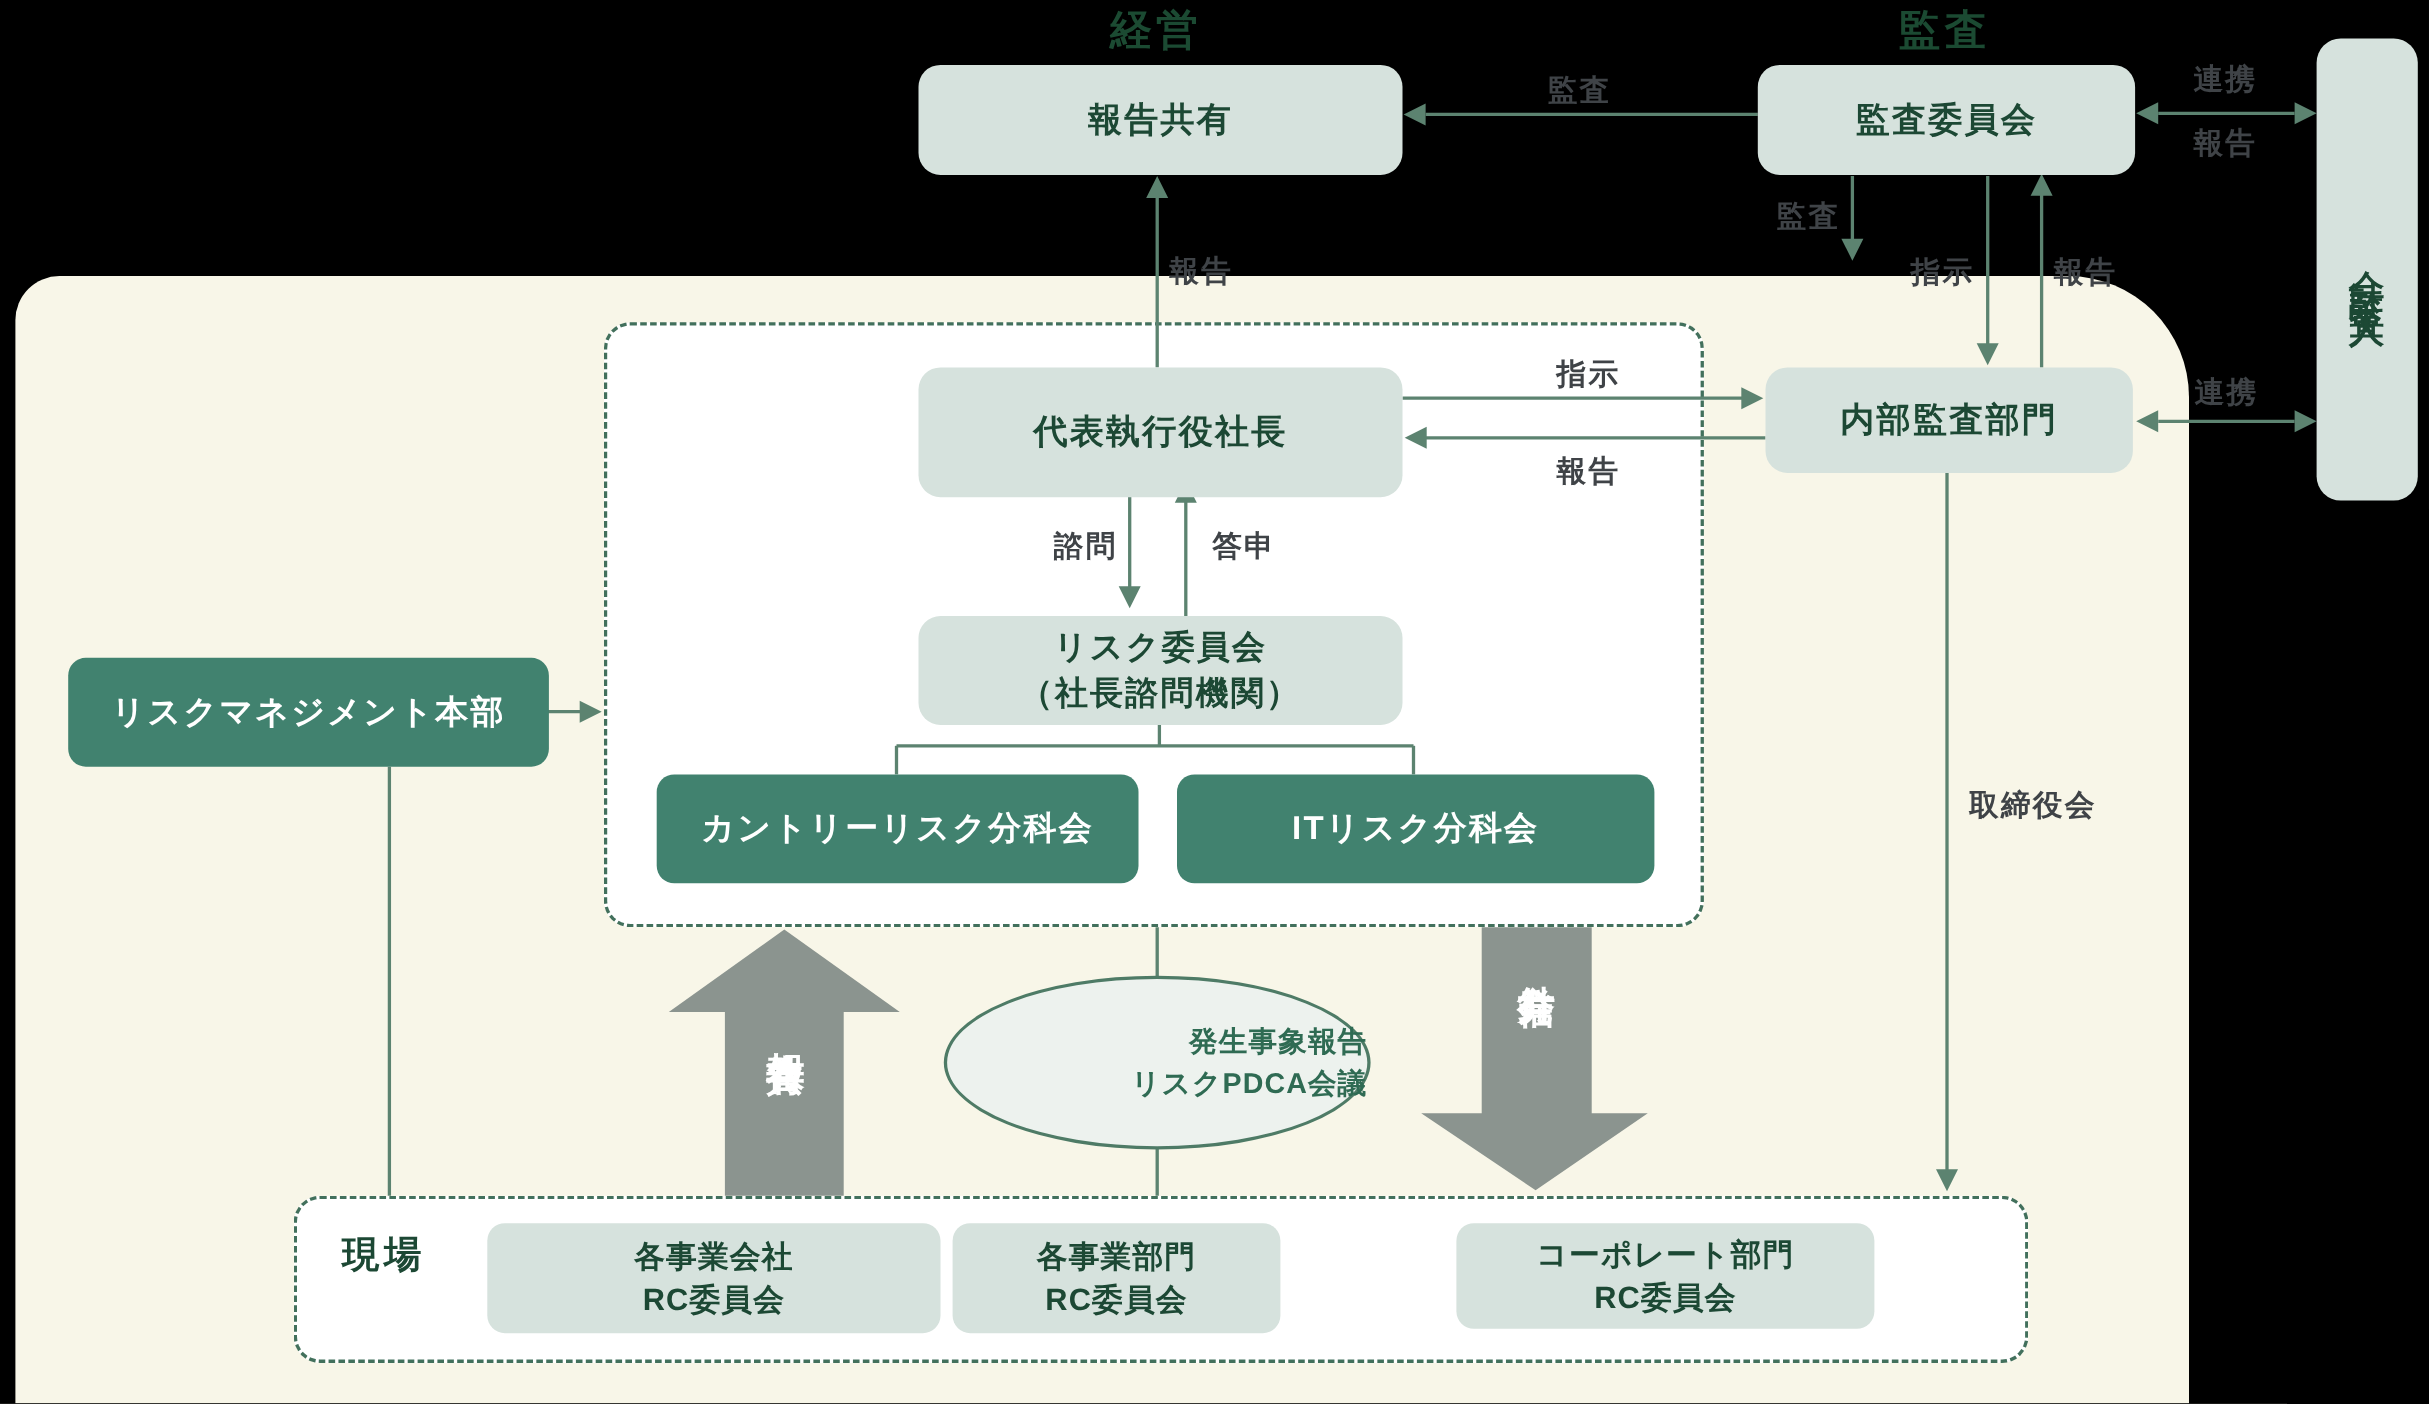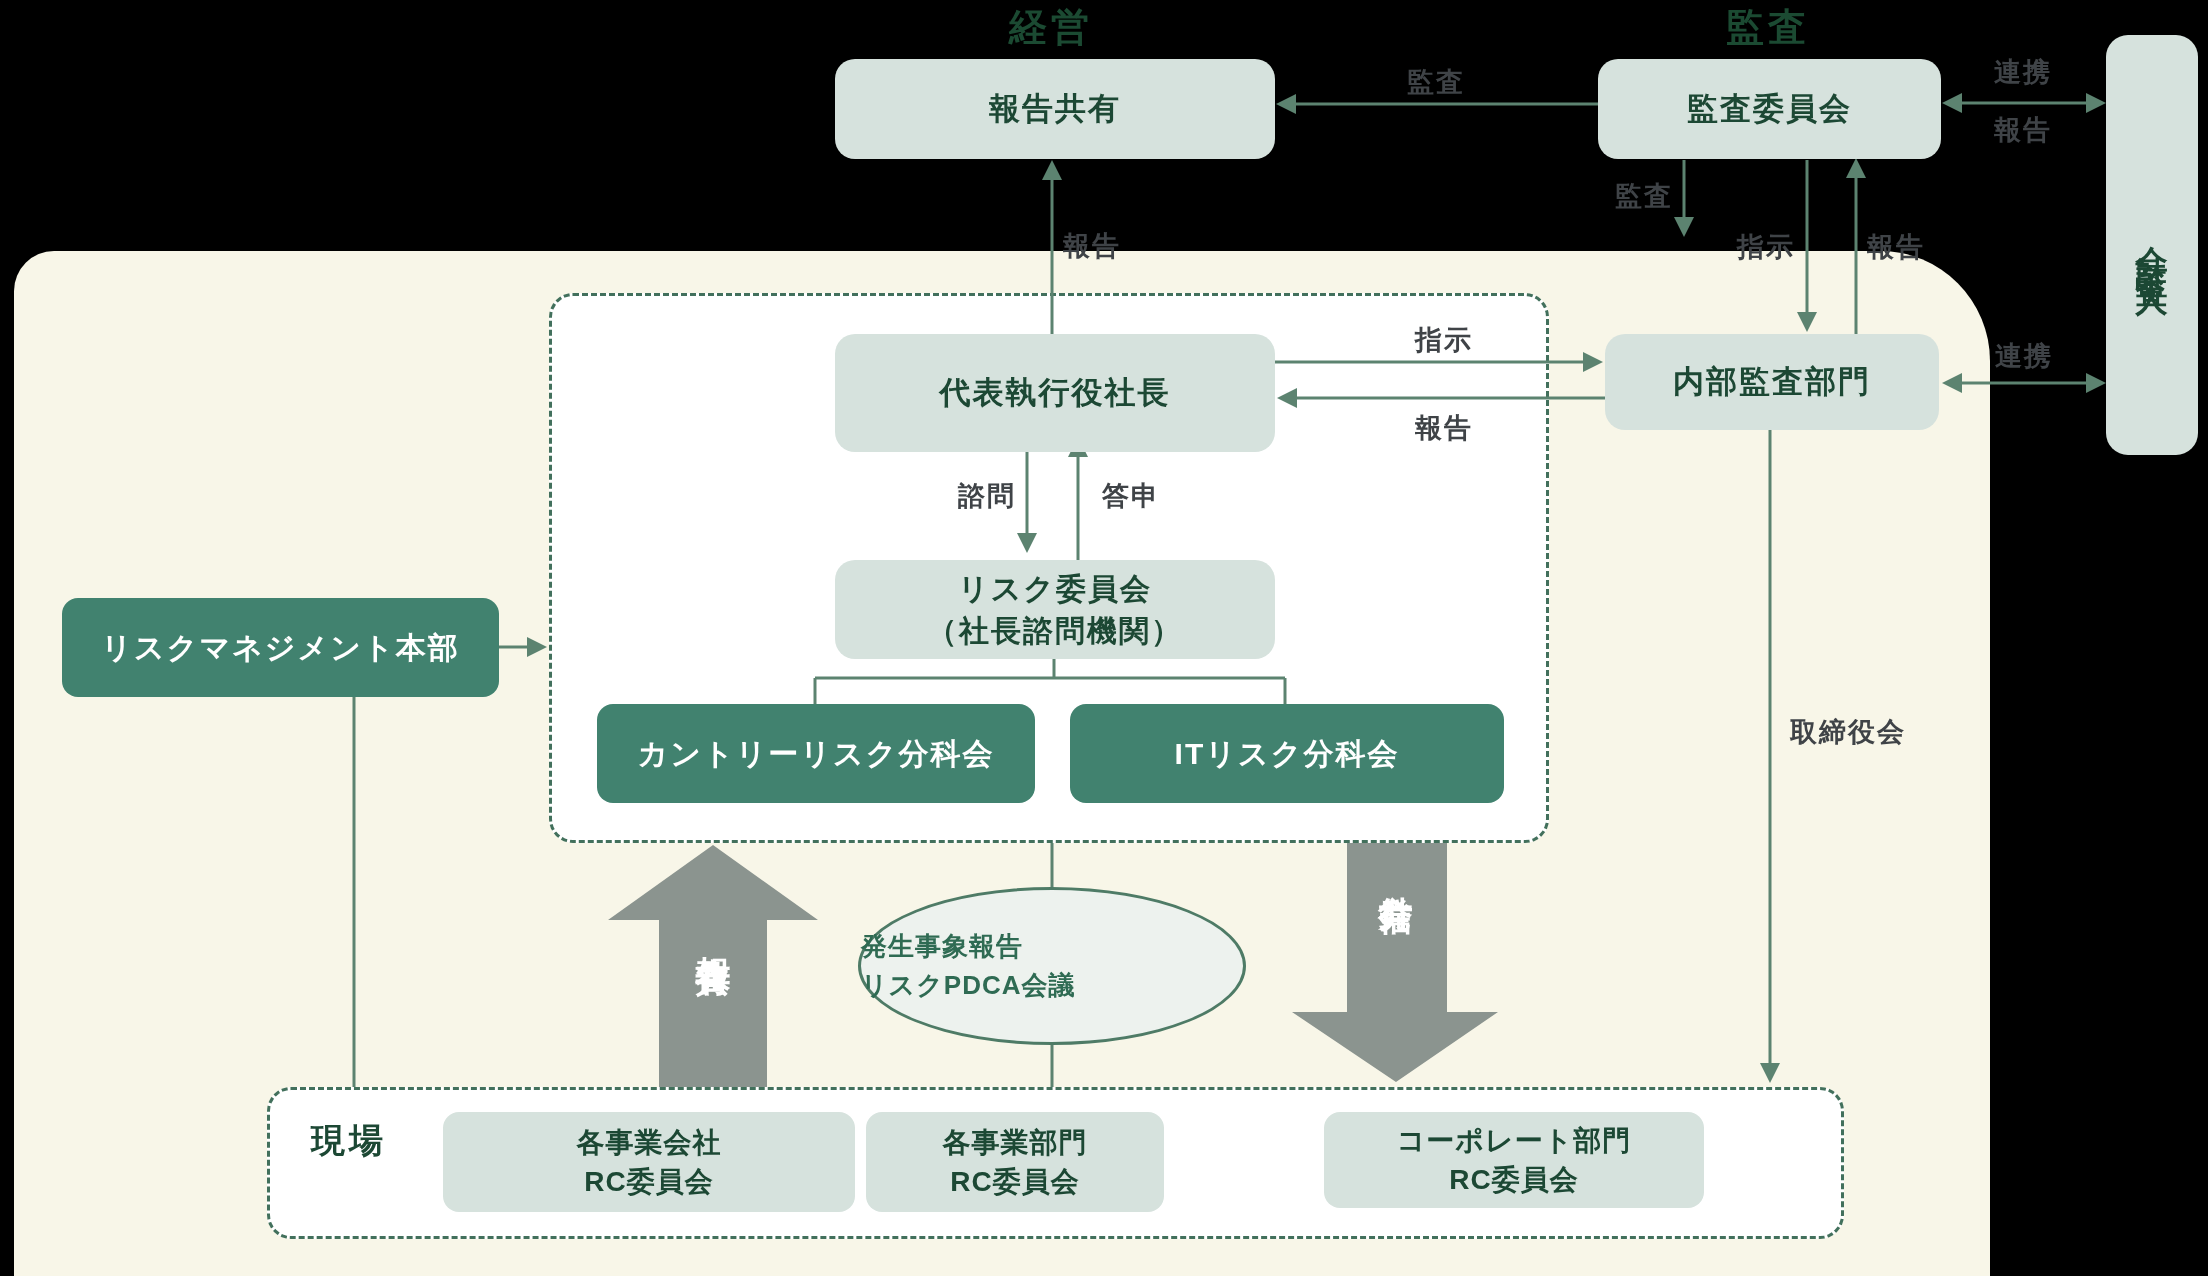--- a/index.html
+++ b/index.html
@@ -33,21 +33,21 @@
     color:#1c4834;font-weight:800;font-size:32px;
     writing-mode:vertical-rl;text-orientation:upright;letter-spacing:10px;
   }
   .edge-label{
     position:absolute;width:80px;font-size:27px;font-weight:600;color:#3f4347;
     text-align:center;line-height:32px;white-space:nowrap;letter-spacing:2px;
   }
   .ellipse{
     position:absolute;left:858px;top:887px;width:388px;height:158px;
     background:#edf2ee;border:3px solid #4e7b66;border-radius:50%;
-    display:flex;flex-direction:column;align-items:flex-start;justify-content:center;
+    display:flex;flex-direction:column;align-items:flex-end;justify-content:center;
     color:#2f6b53;font-weight:700;font-size:26px;line-height:1.5;letter-spacing:1px;
     box-sizing:border-box;text-align:center;
   }
   .big-arrow-text{
     position:absolute;color:#ffffff;font-weight:800;font-size:35px;
     writing-mode:vertical-rl;text-orientation:upright;letter-spacing:2px;line-height:36px;
   }
   .genba-title{
     position:absolute;font-size:34px;font-weight:800;color:#1c4834;letter-spacing:4px;
   }

